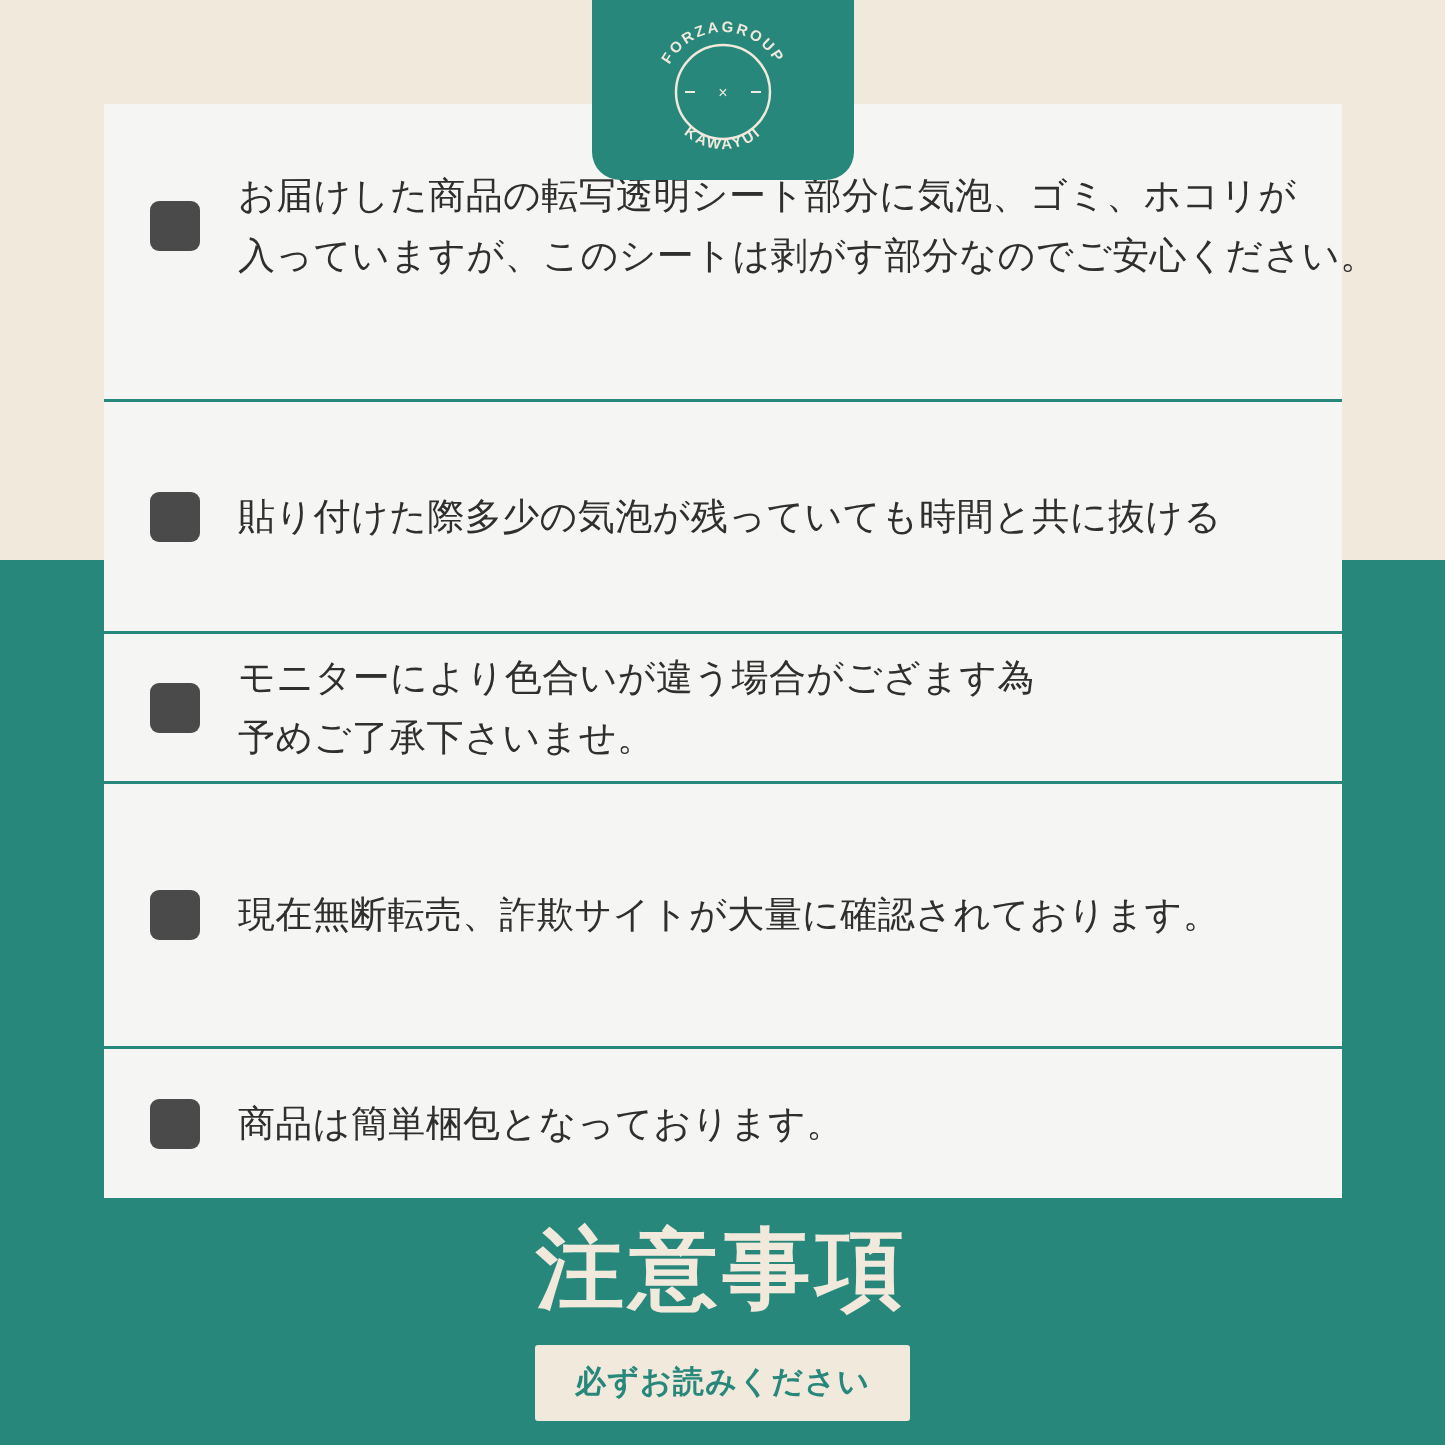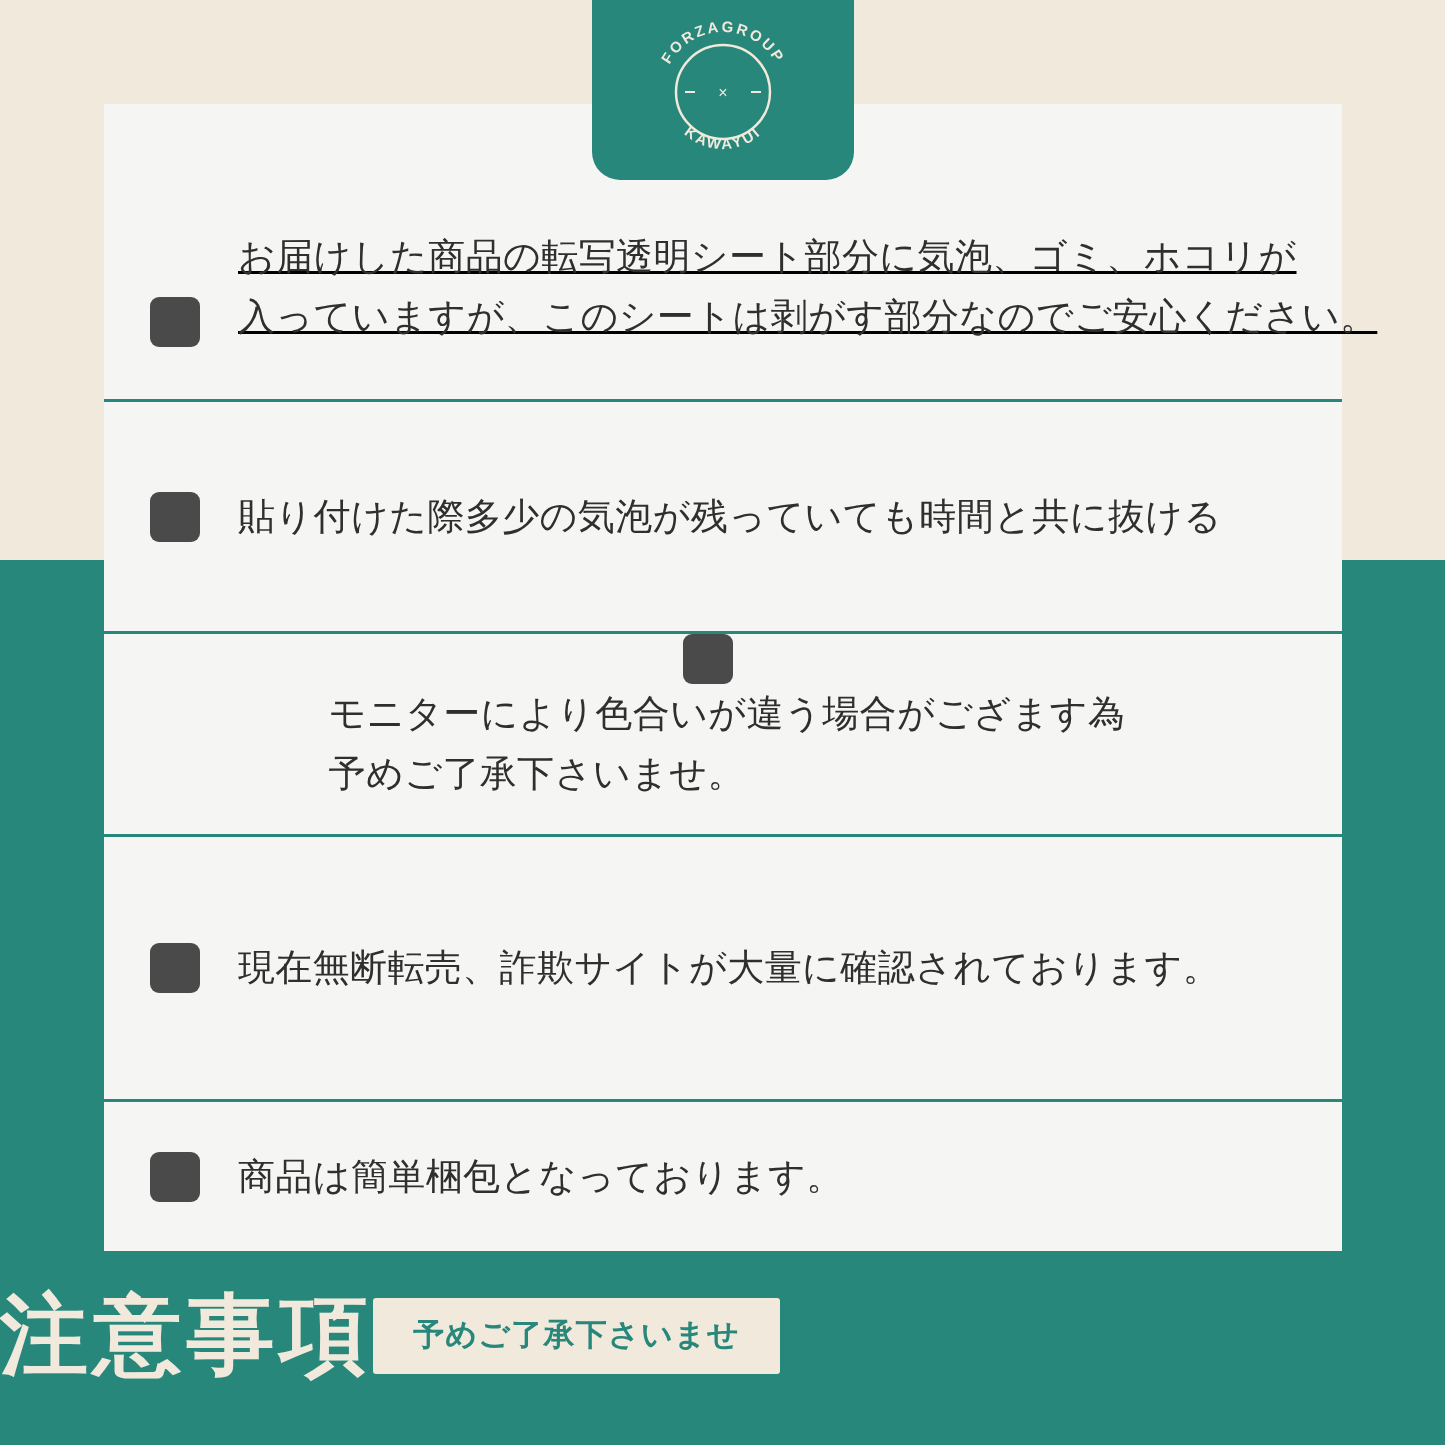--- a/index.html
+++ b/index.html
@@ -63,23 +63,23 @@
     display: flex;
     align-items: center;
     box-sizing: border-box;
     padding: 0 38px 0 46px;
     border-bottom: 3px solid #26877a;
   }
   .row:last-child {
     border-bottom: none;
   }
 
-  .row-1 { height: 298px; align-items: flex-end; padding-bottom: 52px; text-decoration: underline; }
+  .row-1 { height: 298px; padding-bottom: 52px; }
   .row-2 { height: 232px; }
-  .row-3 { height: 203px; flex-direction: column; }
+  .row-3 { height: 150px; }
   .row-4 { height: 265px; }
   .row-5 { height: 149px; }
 
   .bullet {
     flex: 0 0 auto;
     width: 50px;
     height: 50px;
     background: #4a4a4a;
     border-radius: 9px;
     margin-right: 38px;
@@ -96,20 +96,21 @@
 
   
   .bottom-area {
     position: absolute;
     left: 0;
     top: 1195px;
     width: 1445px;
     height: 250px;
     z-index: 4;
     display: flex;
+    flex-direction: column;
     align-items: center;
   }
   .big-title {
     margin-top: 30px;
     font-size: 88px;
     font-weight: 700;
     color: #f0e9dc;
     letter-spacing: 0.06em;
     line-height: 1;
   }
@@ -186,16 +187,16 @@
       <div class="bullet"></div>
       <div class="row-text">
         <div>商品は簡単梱包となっております。</div>
       </div>
     </div>
 
   </div>
 
   <div class="bottom-area">
     <div class="big-title">注意事項</div>
-    <div class="sub-pill">予めご了承下さいませ</div>
+    <div class="sub-pill">必ずお読みください</div>
   </div>
 
 </div>
 
 </body></html>

